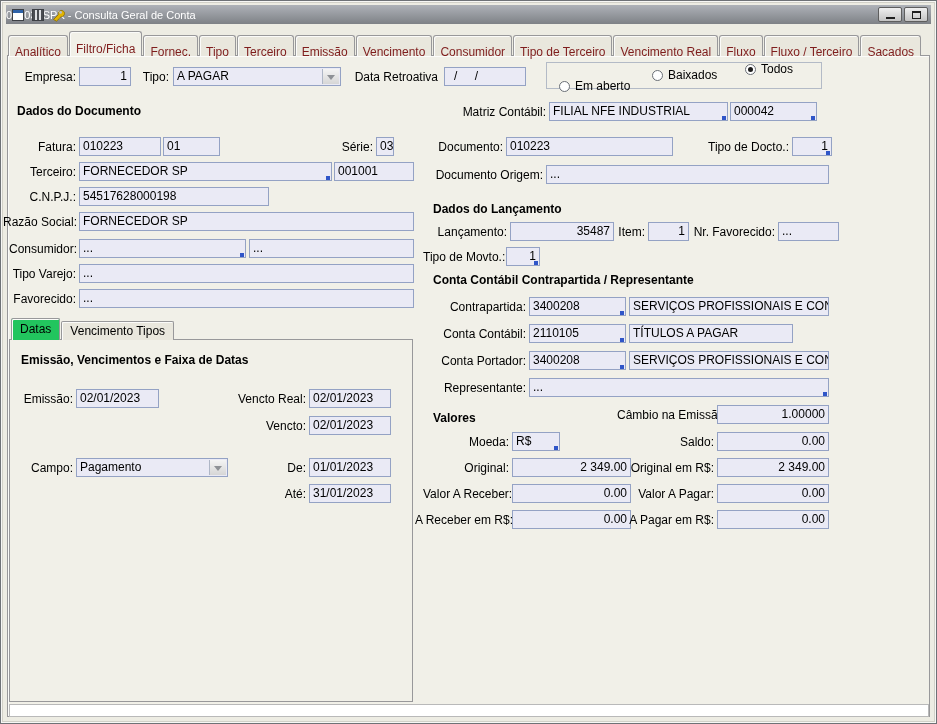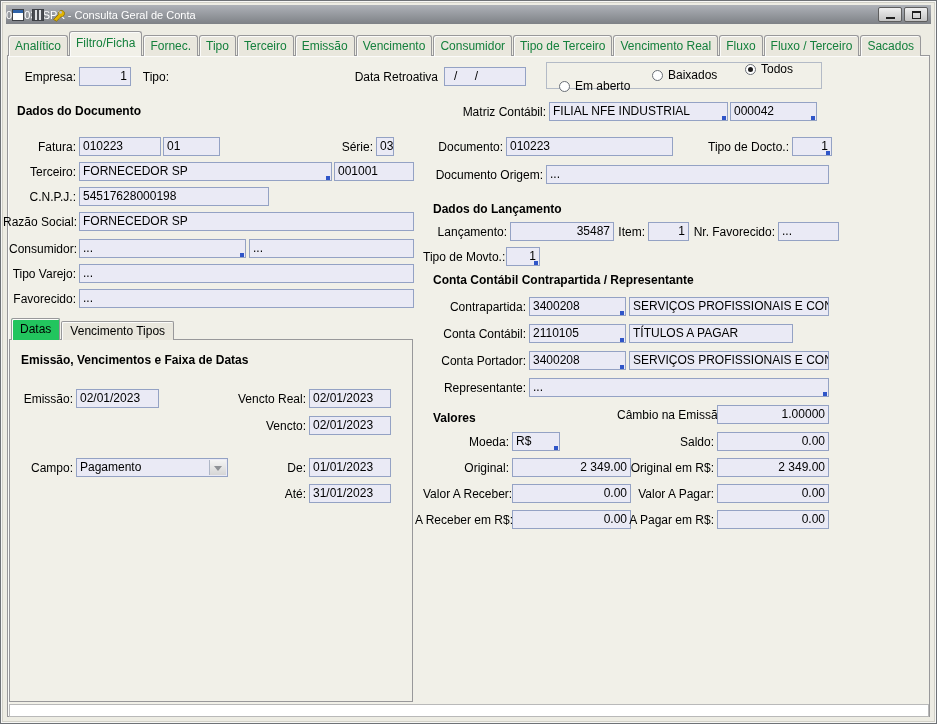--- a/index.html
+++ b/index.html
@@ -18,21 +18,21 @@
   .i-cols{width:12px;height:12px;box-sizing:border-box;border:1px solid #3c3f44;
           background:repeating-linear-gradient(90deg,#4a4d52 0 2px,#dfe1e4 2px 4px)}
   .wbtns{margin-left:auto;display:flex;z-index:6}
   .wbtn{width:24px;height:15px;margin-left:2px;background:linear-gradient(#efefef,#c3c3c3);
         border:1px solid #5e5e5e;border-radius:2px;display:flex;align-items:center;justify-content:center;cursor:pointer;box-sizing:border-box}
   .g-min{width:9px;height:2px;background:#1e1e1e;margin-top:6px}
   .g-max{width:9px;height:8px;border:1px solid #1e1e1e;border-top-width:2px;box-sizing:border-box}
 
   
   .tabs{position:absolute;left:7px;top:30px;right:7px;height:25px;display:flex;align-items:flex-end;z-index:4;white-space:nowrap}
-  .tab{position:relative;height:21px;line-height:20px;padding:0 6px;font-size:12px;color:#15803d;
+  .tab{position:relative;height:21px;line-height:20px;padding:6px 6px;font-size:12px;color:#7f1d1d;
        background:#E9E7DD;border:1px solid #98989a;border-bottom:none;border-radius:3px 3px 0 0;margin-right:1px;
        box-shadow:inset 1px 1px 0 #fbfbf9;cursor:pointer;box-sizing:border-box}
   .tab.sel{height:25px;line-height:23px;background:#F1F0E8;z-index:5}
 
   
   .panel{position:absolute;left:6px;top:54px;right:6px;bottom:6px;background:#F1F0E8;border:1px solid #98989a;
          box-shadow:inset 1px 1px 0 #fbfbf9;z-index:1;box-sizing:border-box}
 
   .lbl{position:absolute;font-size:12px;color:#000;text-align:right;white-space:nowrap;z-index:3}
   .hdr{position:absolute;font-size:12px;font-weight:bold;color:#000;white-space:nowrap;z-index:3}
@@ -107,20 +107,24 @@
     <span class="tab">Fluxo</span>
     <span class="tab">Fluxo / Terceiro</span>
     <span class="tab">Sacados</span>
   </div>
 
   <div class="panel"></div>
 
   <span class="lbl" style="left:15px;top:69px;width:60px">Empresa:</span>
   <div class="fld num" style="left:78px;top:66px;width:52px">1</div>
   <span class="lbl" style="left:136px;top:69px;width:32px">Tipo:</span>
+  <div class="fld combo" style="left:172px;top:66px;width:168px">
+    <span>A PAGAR</span>
+    <span class="dd"></span>
+  </div>
   <span class="lbl" style="left:352px;top:69px;width:85px">Data Retroativa</span>
   <div class="fld mask" style="left:443px;top:66px;width:82px">/ /</div>
 
   <div class="gbox" style="left:545px;top:61px;width:276px;height:27px"></div>
   <span class="radio" style="left:558px;top:78px">
     <span class="rc"></span>
     <span>Em aberto</span>
   </span>
   <span class="radio" style="left:651px;top:67px">
     <span class="rc"></span>

